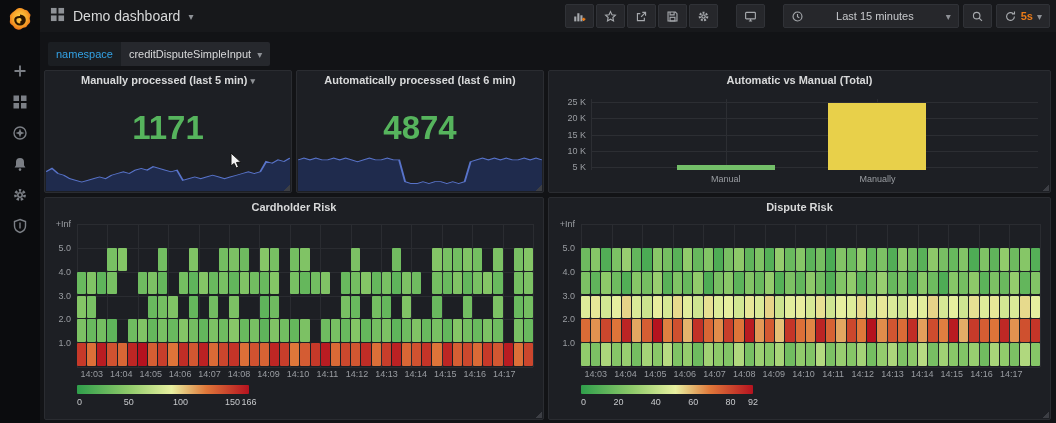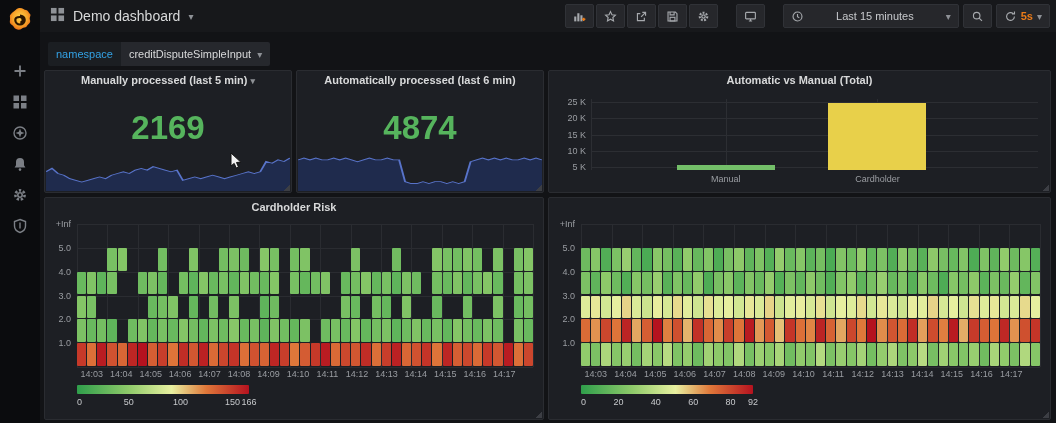--- a/index.html
+++ b/index.html
@@ -239,21 +239,21 @@
       <span class="var-value">
         <span>creditDisputeSimpleInput</span>
         <span class="caret">▾</span>
       </span>
     </div>
 
     <section class="panel p1">
       <div class="panel-header">
         <span>Manually processed (last 5 min)</span><span class="caret">▾</span>
       </div>
-      <div class="stat-value" id="stat1-value" style="color: rgb(86, 180, 93);">2169</div>
+      <div class="stat-value" id="stat1-value" style="color: rgb(86, 180, 93);">1171</div>
       <div class="spark">
           <svg id="spark1" preserveAspectRatio="none" viewBox="0 0 100 36">
             <polygon points="0,36 0.00,17.33 2.44,14.00 4.88,19.00 7.32,20.67 9.76,24.00 12.20,25.67 14.63,27.33 17.07,25.67 19.51,24.00 21.95,22.33 24.39,24.00 26.83,20.67 29.27,19.00 31.71,17.33 34.15,19.00 36.59,15.67 39.02,14.00 41.46,15.67 43.90,12.33 46.34,14.00 48.78,15.67 51.22,17.33 53.66,15.67 56.10,25.67 58.54,24.00 60.98,22.33 63.41,24.00 65.85,22.33 68.29,20.67 70.73,22.33 73.17,24.00 75.61,22.33 78.05,20.67 80.49,19.00 82.93,17.33 85.37,19.00 87.80,17.33 90.24,7.33 92.68,9.00 95.12,5.67 97.56,7.33 100.00,4.00 100,36" fill="#1f2b4d"></polygon>
             <polyline points="0.00,17.33 2.44,14.00 4.88,19.00 7.32,20.67 9.76,24.00 12.20,25.67 14.63,27.33 17.07,25.67 19.51,24.00 21.95,22.33 24.39,24.00 26.83,20.67 29.27,19.00 31.71,17.33 34.15,19.00 36.59,15.67 39.02,14.00 41.46,15.67 43.90,12.33 46.34,14.00 48.78,15.67 51.22,17.33 53.66,15.67 56.10,25.67 58.54,24.00 60.98,22.33 63.41,24.00 65.85,22.33 68.29,20.67 70.73,22.33 73.17,24.00 75.61,22.33 78.05,20.67 80.49,19.00 82.93,17.33 85.37,19.00 87.80,17.33 90.24,7.33 92.68,9.00 95.12,5.67 97.56,7.33 100.00,4.00" fill="none" stroke="#5873c9" stroke-width="0.8"></polyline>
           </svg>
         </div>
       <div class="resize-handle"></div>
     </section>
 
     <section class="panel p2">
@@ -284,21 +284,21 @@
             <div class="bar-ylabel" style="top: 50%;">15 K</div>
             <div class="grid-hline" style="top: 73.1481%;"></div>
             <div class="bar-ylabel" style="top: 73.1481%;">10 K</div>
             <div class="grid-hline" style="top: 96.2963%;"></div>
             <div class="bar-ylabel" style="top: 96.2963%;">5 K</div>
             <div class="grid-vline" style="left: 30%;"></div>
             <div class="grid-vline" style="left: 64%;"></div>
             <div class="bar-rect" style="left: 19%; width: 22%; height: 6.48148%; background: rgb(115, 191, 105);"></div>
             <div class="bar-xlabel" style="left: 30%;">Manual</div>
             <div class="bar-rect" style="left: 53%; width: 22%; height: 93.9815%; background: rgb(232, 208, 74);"></div>
-            <div class="bar-xlabel" style="left: 64%;">Cardholder</div>
+            <div class="bar-xlabel" style="left: 64%;">Manually</div>
           </div>
       </div>
       <div class="resize-handle"></div>
     </section>
 
     <section class="panel p4">
       <div class="panel-header">
         <span>Cardholder Risk</span>
       </div>
       <div class="hm-plot" id="hm1-plot">
@@ -593,20 +593,23 @@
             <div class="hm-tick" style="left: 30.1205%;">50</div>
             <div class="hm-tick" style="left: 60.241%;">100</div>
             <div class="hm-tick" style="left: 90.3614%;">150</div>
             <div class="hm-tick" style="left: 100%;">166</div>
           </div>
       </div>
       <div class="resize-handle"></div>
     </section>
 
     <section class="panel p5">
+      <div class="panel-header">
+        <span>Dispute Risk</span>
+      </div>
       <div class="hm-plot" id="hm2-plot">
           <div class="hm-yaxis">
             <div class="hm-ylabel" style="top: 0%;">+Inf</div>
             <div class="hm-ylabel" style="top: 16.6667%;">5.0</div>
             <div class="hm-ylabel" style="top: 33.3333%;">4.0</div>
             <div class="hm-ylabel" style="top: 50%;">3.0</div>
             <div class="hm-ylabel" style="top: 66.6667%;">2.0</div>
             <div class="hm-ylabel" style="top: 83.3333%;">1.0</div>
           </div>
           <div class="grid-vline" style="left: 0%; background: rgb(42, 44, 49);"></div>

